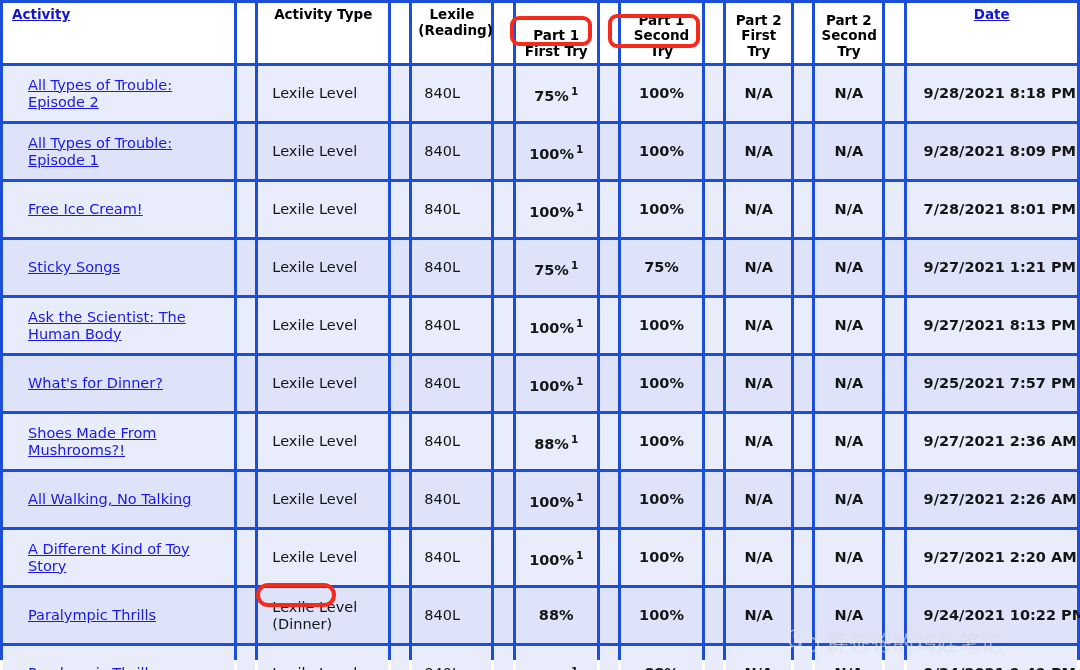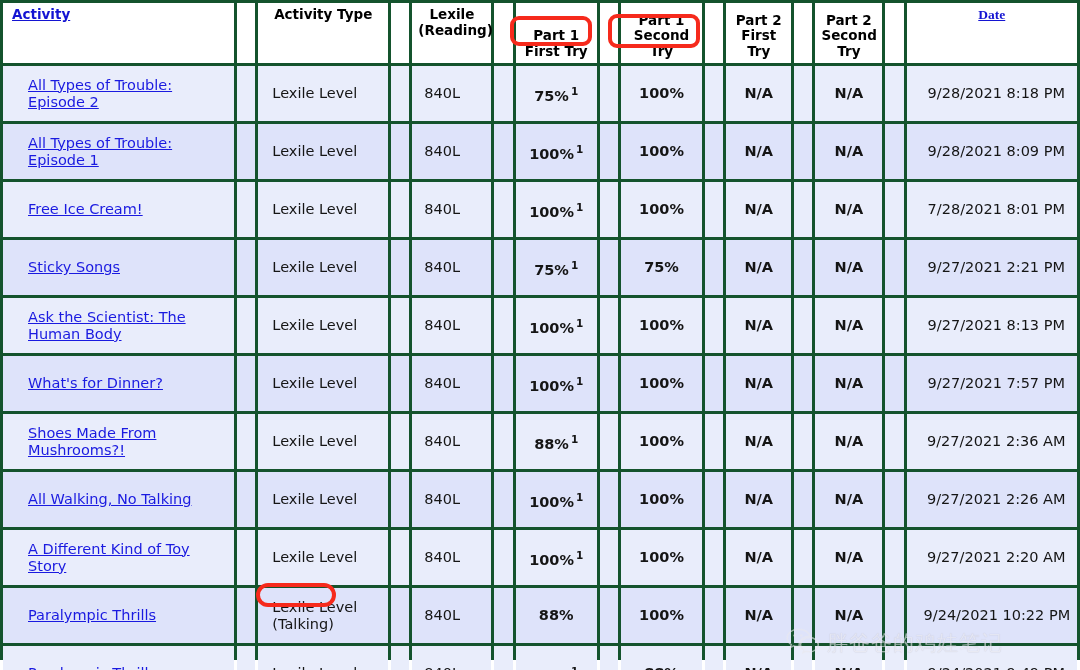--- a/index.html
+++ b/index.html
@@ -12,21 +12,21 @@
     height: 670px;
     overflow: hidden;
     font-family: "DejaVu Sans", "Liberation Sans", sans-serif;
     position: relative;
   }
 
   #app {
     position: relative;
     width: 1080px;
     height: 660px;
-    background: #14532d;
+    background: #1d4ed8;
   }
 
   table.report {
     border-collapse: separate;
     border-spacing: 3px 3px;
     width: 1080px;
     table-layout: fixed;
     margin: 0;
     padding: 0;
   }
@@ -62,21 +62,20 @@
   }
   thead th.h-type,
   thead th.h-lexile {
     vertical-align: top;
     padding-top: 4px;
   }
   thead th.h-type { text-align: center; }
   thead th.h-date {
     vertical-align: top;
     padding-top: 4px;
-    font-family: Liberation Serif, serif;
   }
   thead th.h-spacer { padding: 0; background: #ffffff; }
 
   .hlink {
     color: #1414d2;
     text-decoration: underline;
     font-weight: bold;
     cursor: pointer;
   }
 
@@ -90,21 +89,21 @@
     background: #e9edfb;
     line-height: 17px;
   }
   tbody tr.alt td { background: #dee3fa; }
   tbody td.spacer { padding: 0; }
 
   td.t-activity { text-align: left; padding-left: 25px; }
   td.t-type     { text-align: left; padding-left: 14px; }
   td.t-lexile   { text-align: left; padding-left: 12px; margin-left: 8px; }
   td.t-num      { text-align: center; font-weight: bold; }
-  td.t-date     { text-align: center; padding-left: 17px; white-space: nowrap; }
+  td.t-date     { text-align: center; padding-left: 17px; white-space: nowrap; font-weight: bold; }
 
   a.activity-link {
     color: #1a1ae0;
     text-decoration: underline;
     font-size: 14.5px;
     cursor: pointer;
   }
 
   sup.marker {
     font-size: 10.5px;
@@ -282,21 +281,21 @@
           <td class="t-lexile">840L</td>
           <td class="spacer"></td>
           <td class="t-num"><span>75%</span><sup class="marker">1</sup></td>
           <td class="spacer"></td>
           <td class="t-num">75%</td>
           <td class="spacer"></td>
           <td class="t-num">N/A</td>
           <td class="spacer"></td>
           <td class="t-num">N/A</td>
           <td class="spacer"></td>
-          <td class="t-date">9/27/2021  2:21 PM</td>
+          <td class="t-date">9/27/2021  1:21 PM</td>
         </tr>
         <tr>
           <td class="t-activity"><a class="activity-link">Ask the Scientist: The Human Body</a></td>
           <td class="spacer"></td>
           <td class="t-type"><span>Lexile Level</span></td>
           <td class="spacer"></td>
           <td class="t-lexile">840L</td>
           <td class="spacer"></td>
           <td class="t-num"><span>100%</span><sup class="marker">1</sup></td>
           <td class="spacer"></td>
@@ -316,21 +315,21 @@
           <td class="t-lexile">840L</td>
           <td class="spacer"></td>
           <td class="t-num"><span>100%</span><sup class="marker">1</sup></td>
           <td class="spacer"></td>
           <td class="t-num">100%</td>
           <td class="spacer"></td>
           <td class="t-num">N/A</td>
           <td class="spacer"></td>
           <td class="t-num">N/A</td>
           <td class="spacer"></td>
-          <td class="t-date">9/27/2021  7:57 PM</td>
+          <td class="t-date">9/25/2021  7:57 PM</td>
         </tr>
         <tr>
           <td class="t-activity"><a class="activity-link">Shoes Made From Mushrooms?!</a></td>
           <td class="spacer"></td>
           <td class="t-type"><span>Lexile Level</span></td>
           <td class="spacer"></td>
           <td class="t-lexile">840L</td>
           <td class="spacer"></td>
           <td class="t-num"><span>88%</span><sup class="marker">1</sup></td>
           <td class="spacer"></td>
@@ -372,21 +371,21 @@
           <td class="spacer"></td>
           <td class="t-num">N/A</td>
           <td class="spacer"></td>
           <td class="t-num">N/A</td>
           <td class="spacer"></td>
           <td class="t-date">9/27/2021  2:20 AM</td>
         </tr>
         <tr class="alt">
           <td class="t-activity"><a class="activity-link">Paralympic Thrills</a></td>
           <td class="spacer"></td>
-          <td class="t-type"><span>Lexile Level</span><span class="type-line2">(Talking)</span></td>
+          <td class="t-type"><span>Lexile Level</span><span class="type-line2">(Dinner)</span></td>
           <td class="spacer"></td>
           <td class="t-lexile">840L</td>
           <td class="spacer"></td>
           <td class="t-num"><span>88%</span></td>
           <td class="spacer"></td>
           <td class="t-num">100%</td>
           <td class="spacer"></td>
           <td class="t-num">N/A</td>
           <td class="spacer"></td>
           <td class="t-num">N/A</td>

